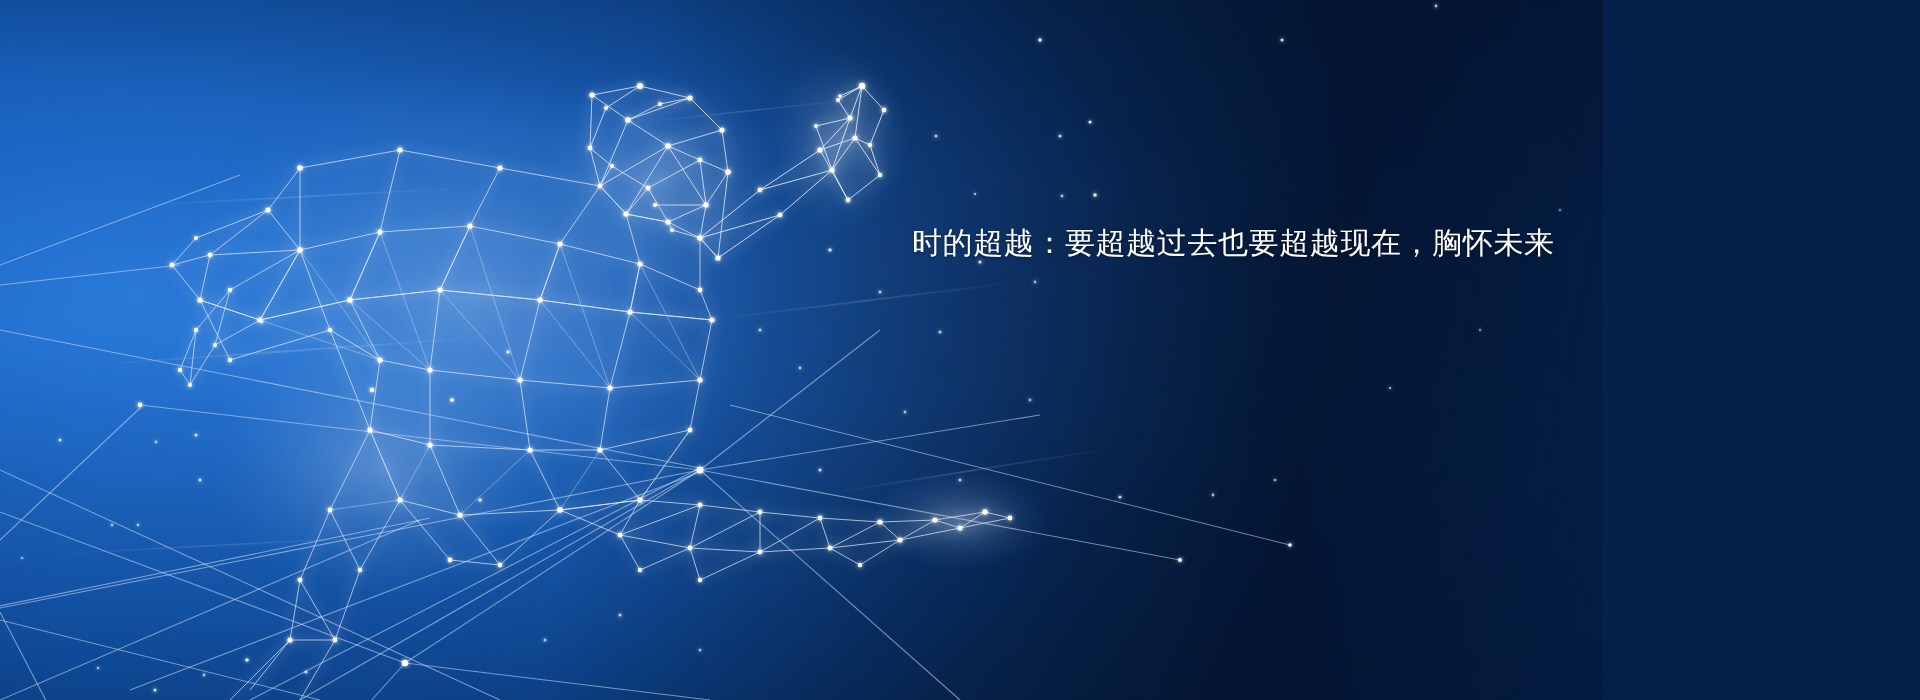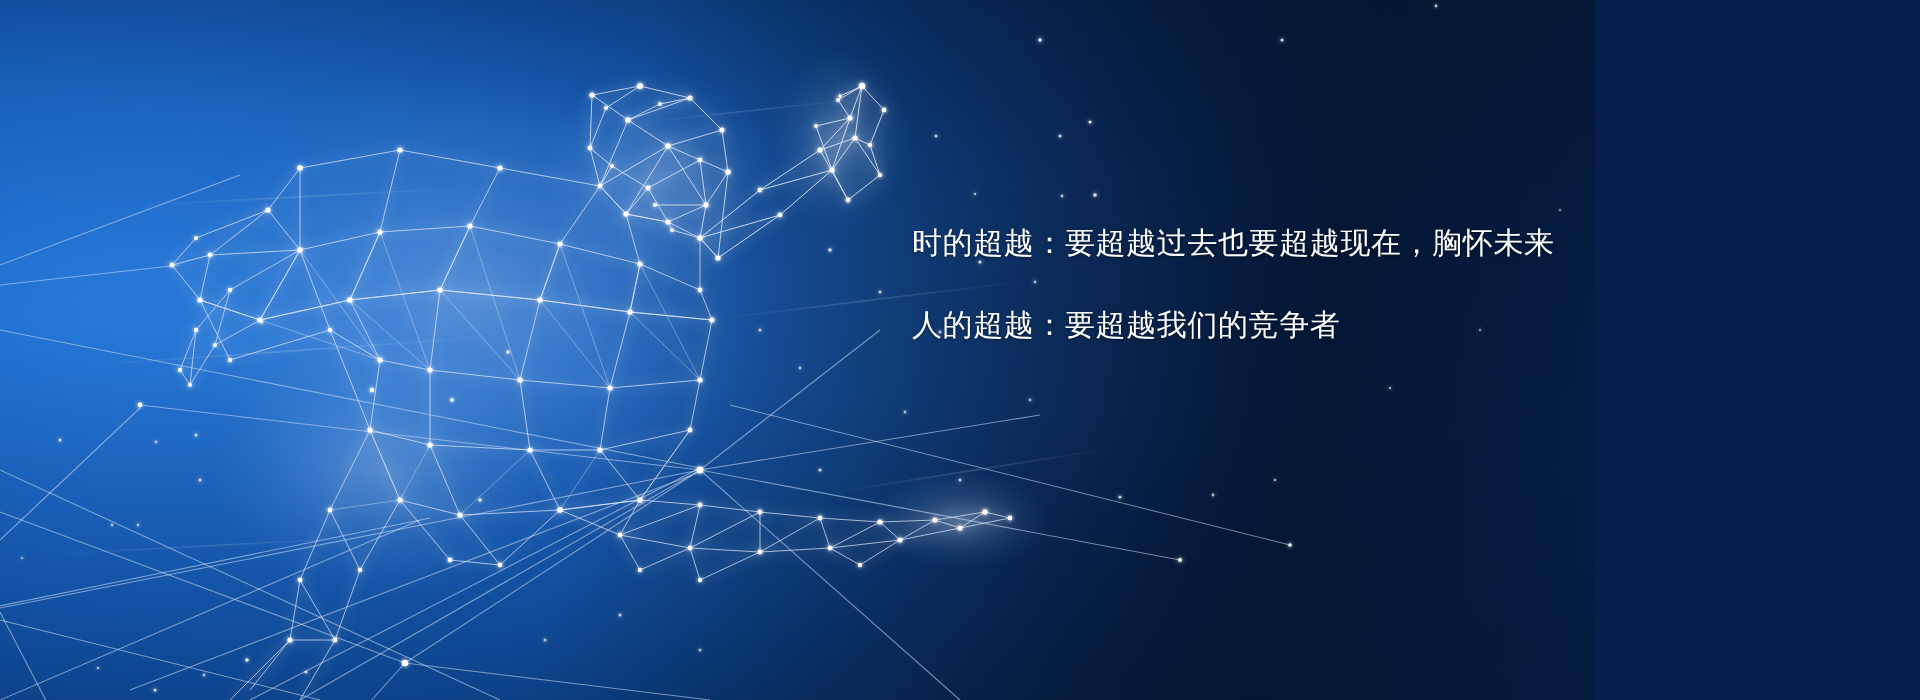--- a/index.html
+++ b/index.html
@@ -7,20 +7,21 @@
     padding: 0;
     background: #05204a;
   }
   #stage {
     position: relative;
     width: 1595px;
     height: 700px;
     overflow: hidden;
     font-family: "Liberation Sans", "DejaVu Sans", sans-serif;
     background: #0b2d5e;
+    padding-left: 8px;
   }
 
   
   .bg-base {
     position: absolute;
     inset: 0;
     background:
       radial-gradient(120% 150% at 8% 42%, #1f74d8 0%, #1766c8 16%, #1259b4 30%, #0d4691 48%, #08305f 68%, #05214a 85%, #041c40 100%);
   }
   .bg-shade-right {
@@ -488,16 +489,15 @@
       <circle cx="262" cy="322" r="1.6" opacity="0.7"></circle>
       <circle cx="480" cy="500" r="1.8" opacity="0.8"></circle>
       <circle cx="620" cy="615" r="1.6" opacity="0.7"></circle>
       <circle cx="545" cy="640" r="1.5" opacity="0.65"></circle>
       <circle cx="700" cy="650" r="1.5" opacity="0.6"></circle>
     </g>
   </svg>
 
   <div class="copy-block">
     <p class="copy-line">时的超越：要超越过去也要超越现在，胸怀未来</p>
-    <p class="copy-line">人的超越：要超越我们的竞争者</p>
   </div>
 
 </div>
 
 </body></html>

